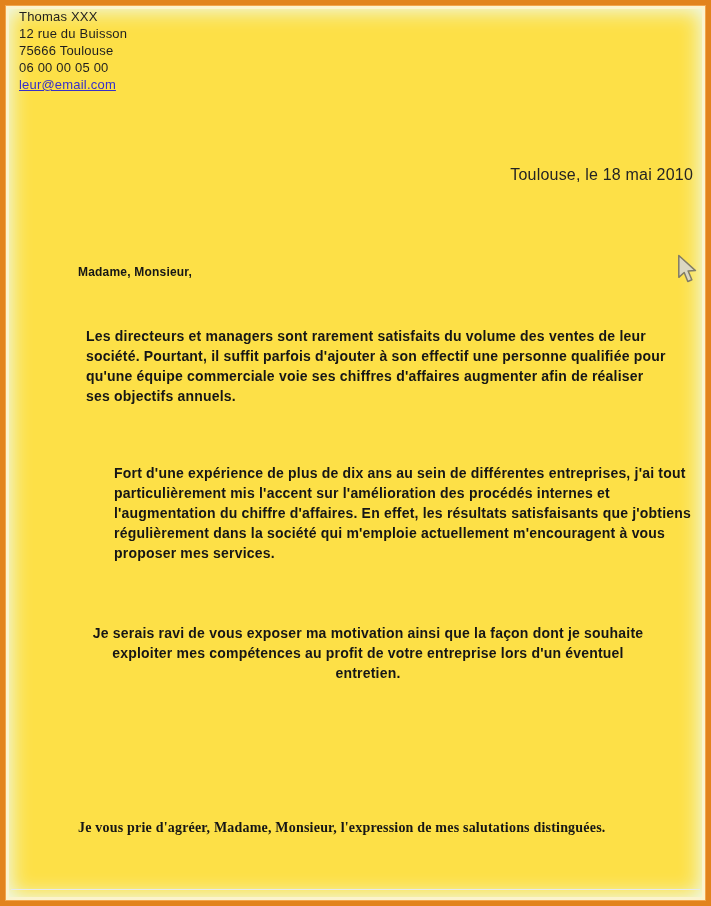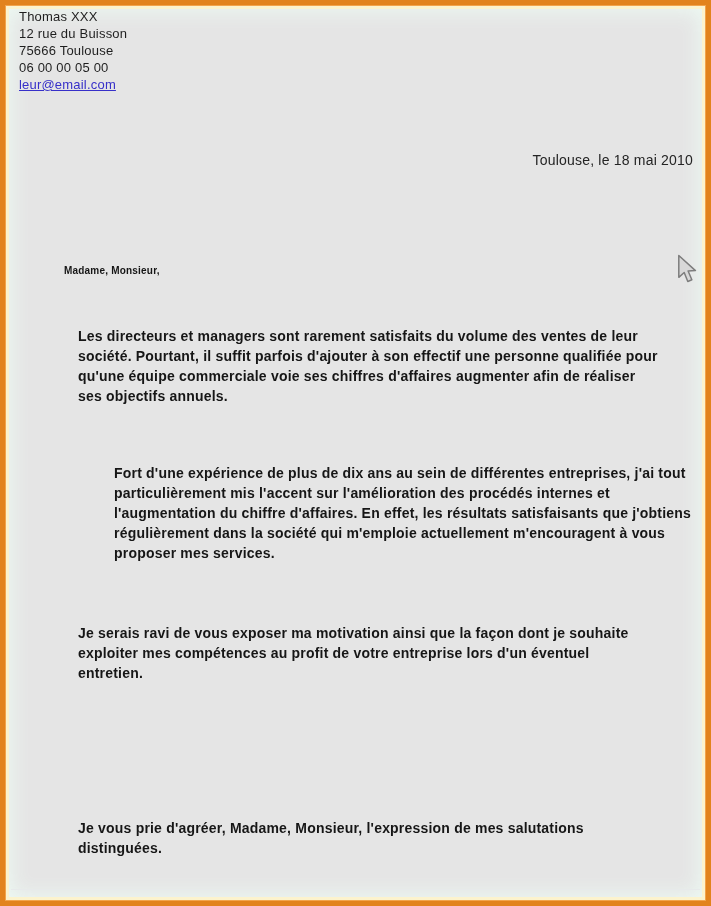--- a/index.html
+++ b/index.html
@@ -6,21 +6,21 @@
     margin: 0;
     padding: 0;
     background: #ffffff;
     font-family: "Liberation Sans", "DejaVu Sans", sans-serif;
   }
   .page {
     position: relative;
     width: 711px;
     height: 906px;
     box-sizing: border-box;
-    background: #e5e5e5;
+    background: #fde047;
     border: 5px solid #e2831d;
     box-shadow:
       inset 0 0 0 1px #f2a44c,
       inset 0 0 0 4px #fcf3cd,
       inset 0 0 20px 6px #edfaf3;
     overflow: hidden;
   }
   .sender {
     position: absolute;
     left: 14px;
@@ -29,50 +29,50 @@
     line-height: 17px;
     color: #1f1f1f;
     letter-spacing: 0.2px;
   }
   .sender a {
     color: #3730c9;
     text-decoration: underline;
   }
   .date-line {
     position: absolute;
-    top: 147px;
+    top: 161px;
     right: 13px;
-    font-size: 14px;
+    font-size: 16px;
     color: #242424;
     letter-spacing: 0.2px;
   }
   .salutation {
     position: absolute;
-    left: 59px;
+    left: 73px;
     top: 260px;
-    font-size: 10px;
+    font-size: 12px;
     font-weight: bold;
     color: #161616;
     letter-spacing: 0.2px;
   }
   .para {
     position: absolute;
     left: 73px;
     width: 580px;
     font-size: 14px;
     font-weight: bold;
     line-height: 20px;
     color: #161616;
     letter-spacing: 0.2px;
   }
-  .p1 { top: 321px; }
+  .p1 { top: 321px; margin-left: 8px; }
   .p2 { top: 458px; margin-left: 36px; }
-  .p3 { top: 618px; }
+  .p3 { top: 618px; text-align: center; }
   .p4 { top: 734px; width: 610px; }
-  .p5 { top: 813px; }
+  .p5 { top: 813px; font-family: Liberation Serif, serif; }
   .cursor {
     position: absolute;
     left: 672px;
     top: 249px;
     opacity: 0.85;
   }
   .bottom-seam {
     position: absolute;
     left: 6px;
     right: 6px;

